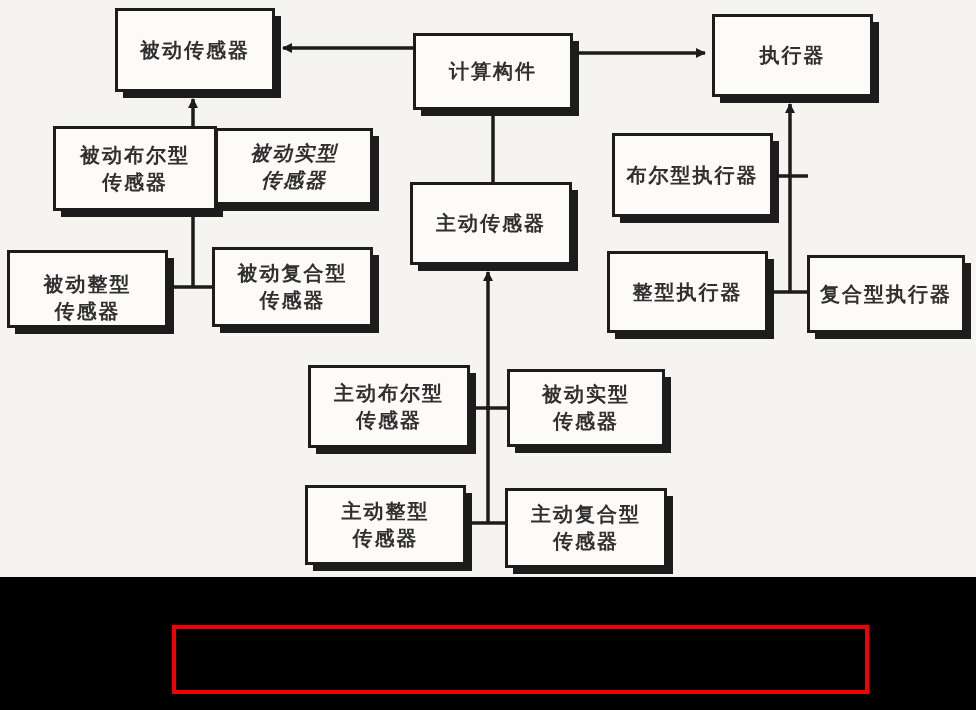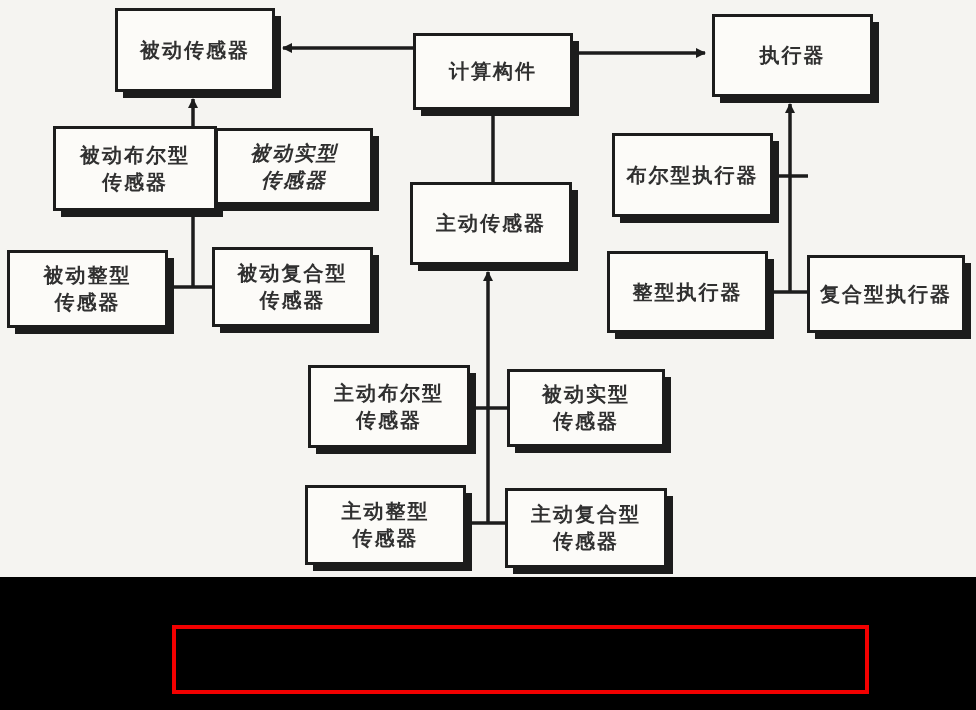--- a/index.html
+++ b/index.html
@@ -40,21 +40,21 @@
     letter-spacing: 2px;
     line-height: 27px;
     white-space: pre-line;
   }
   
   .n-passive-sensor { left:115px; top:8px;   width:160px; height:84px; }
   .n-compute        { left:413px; top:13px;  width:160px; height:77px;margin-top:20px; }
   .n-actuator       { left:712px; top:14px;  width:161px; height:83px; }
   .n-passive-bool   { left:13px;  top:126px; width:164px; height:85px;margin-left:40px; }
   .n-passive-real   { left:215px; top:128px; width:158px; height:77px;font-style:italic; }
-  .n-passive-int    { left:7px;   top:250px; width:161px; height:78px; }
+  .n-passive-int    { left:7px;   top:250px; width:161px; height:78px;align-items:flex-end; }
   .n-passive-comp   { left:212px; top:247px; width:161px; height:80px; }
   .n-active-sensor  { left:410px; top:182px; width:162px; height:83px; }
   .n-bool-actuator  { left:612px; top:133px; width:161px; height:84px; }
   .n-real-actuator  { left:808px; top:135px; width:157px; height:82px; }
   .n-int-actuator   { left:607px; top:251px; width:161px; height:82px; }
   .n-comp-actuator  { left:807px; top:255px; width:158px; height:78px; }
   .n-active-bool    { left:308px; top:365px; width:162px; height:83px; }
   .n-active-real    { left:507px; top:369px; width:158px; height:78px; }
   .n-active-int     { left:305px; top:485px; width:161px; height:80px; }
   .n-active-comp    { left:505px; top:488px; width:162px; height:80px; }

